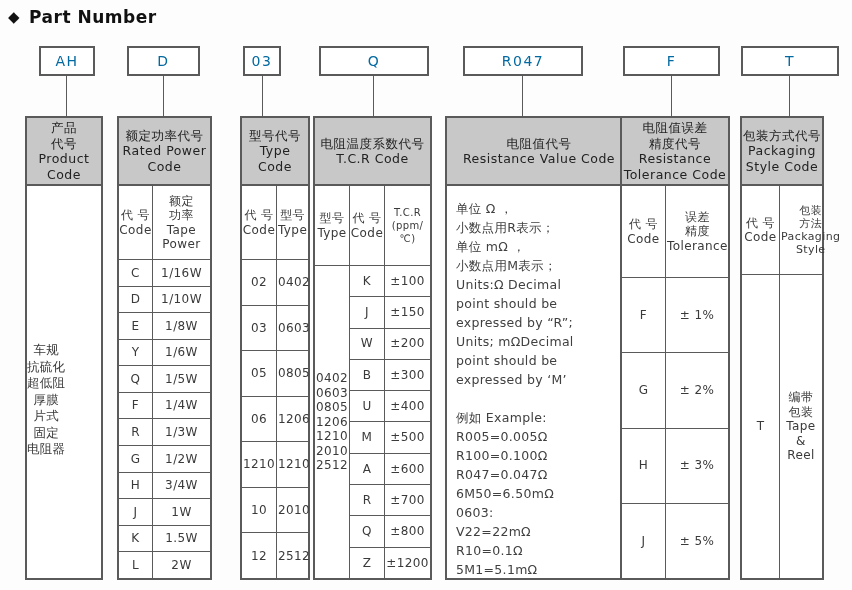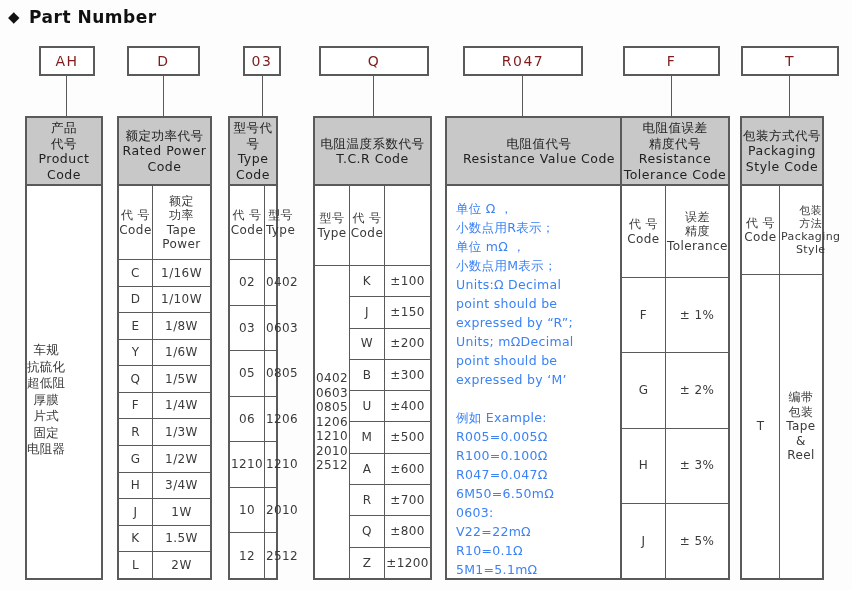--- a/index.html
+++ b/index.html
@@ -3,39 +3,39 @@
 <meta charset="utf-8">
 <style>
   html,body{margin:0;padding:0;background:#fff;}
   #page{position:relative;width:852px;height:590px;background:#fdfdfd;
         font-family:"DejaVu Sans","Liberation Sans",sans-serif;color:#3a3a3a;overflow:hidden;}
   .title{position:absolute;top:7px;left:8px;display:flex;align-items:center;gap:9px;
          font-weight:bold;font-size:17px;color:#111;letter-spacing:0.5px;}
   .title .diamond{font-size:15px;}
   .pbox{position:absolute;top:46px;height:30px;border:2px solid #5a5a5a;background:#fff;
         display:flex;align-items:center;justify-content:center;font-size:14px;
-        letter-spacing:1.5px;color:#7f1d1d;box-sizing:border-box;}
+        letter-spacing:1.5px;color:#0369a1;box-sizing:border-box;}
   .connector{position:absolute;top:76px;height:40px;width:1px;background:#5a5a5a;}
   .pcol{position:absolute;top:116px;height:464px;border:2px solid #5a5a5a;background:#fff;
         box-sizing:border-box;display:flex;flex-direction:column;}
   .col-head{background:#c8c8c8;border-bottom:2px solid #5a5a5a;height:66px;flex:none;
         display:flex;align-items:center;justify-content:center;text-align:center;
         white-space:pre-line;font-size:12.5px;line-height:15.5px;color:#222;letter-spacing:0.5px;}
   .subhead{display:flex;border-bottom:1px solid #5a5a5a;flex:none;box-sizing:border-box;}
   .cell{display:flex;align-items:center;justify-content:center;text-align:center;
         white-space:pre-line;font-size:12px;line-height:14.5px;flex:1;box-sizing:border-box;
         letter-spacing:0.4px;color:#3a3a3a;padding:1px;}
   .cb{border-right:1px solid #5a5a5a;flex:none;}
   .rows{display:flex;flex-direction:column;flex:1;}
   .row{display:flex;flex:1;}
   .row + .row{border-top:1px solid #5a5a5a;}
   .body2{display:flex;flex:1;}
   .smallhead{font-size:10px;line-height:13px;}
   .textbody{flex:1;padding:13px 7px 0 9px;font-size:12.5px;line-height:19px;
-        white-space:pre-line;text-align:left;letter-spacing:0.3px;color:#3b82f6;}
+        white-space:pre-line;text-align:left;letter-spacing:0.3px;color:#404040;}
   .prodbody{flex:1;display:flex;flex-direction:row;align-items:center;
         padding-top:36px;font-size:12.5px;line-height:16.5px;text-align:center;
         white-space:pre-line;letter-spacing:0.3px;}
   .prodbody .gap{height:14px;flex:none;}
 </style>
 </head>
 <body>
 
 <div id="page">
 
@@ -134,21 +134,21 @@
         <div class="cell cb" style="width:34px">K</div>
         <div class="cell">1.5W</div>
       </div>
         <div class="row">
         <div class="cell cb" style="width:34px">L</div>
         <div class="cell">2W</div>
       </div>
       </div>
   </div>
 
-  <div class="pcol" style="left:228px;width:50px">
+  <div class="pcol" style="left:240px;width:70px">
     <div class="col-head">型号代号
 Type Code</div>
     <div class="subhead" style="height:74px">
       <div class="cell cb" style="width:35px">代 号
 Code</div>
       <div class="cell">型号
 Type</div>
     </div>
     <div class="rows">
         <div class="row">
@@ -183,20 +183,22 @@
   </div>
 
   <div class="pcol" style="left:313px;width:119px">
     <div class="col-head">电阻温度系数代号
 T.C.R Code</div>
     <div class="subhead" style="height:80px">
       <div class="cell cb" style="width:35px">型号
 Type</div>
       <div class="cell cb" style="width:35px">代 号
 Code</div>
+      <div class="cell smallhead">T.C.R
+(ppm/℃)</div>
     </div>
     <div class="body2">
       <div class="cell cb" style="width:35px">0402
 0603
 0805
 1206
 1210
 2010
 2512</div>
       <div class="rows" style="flex:1">

